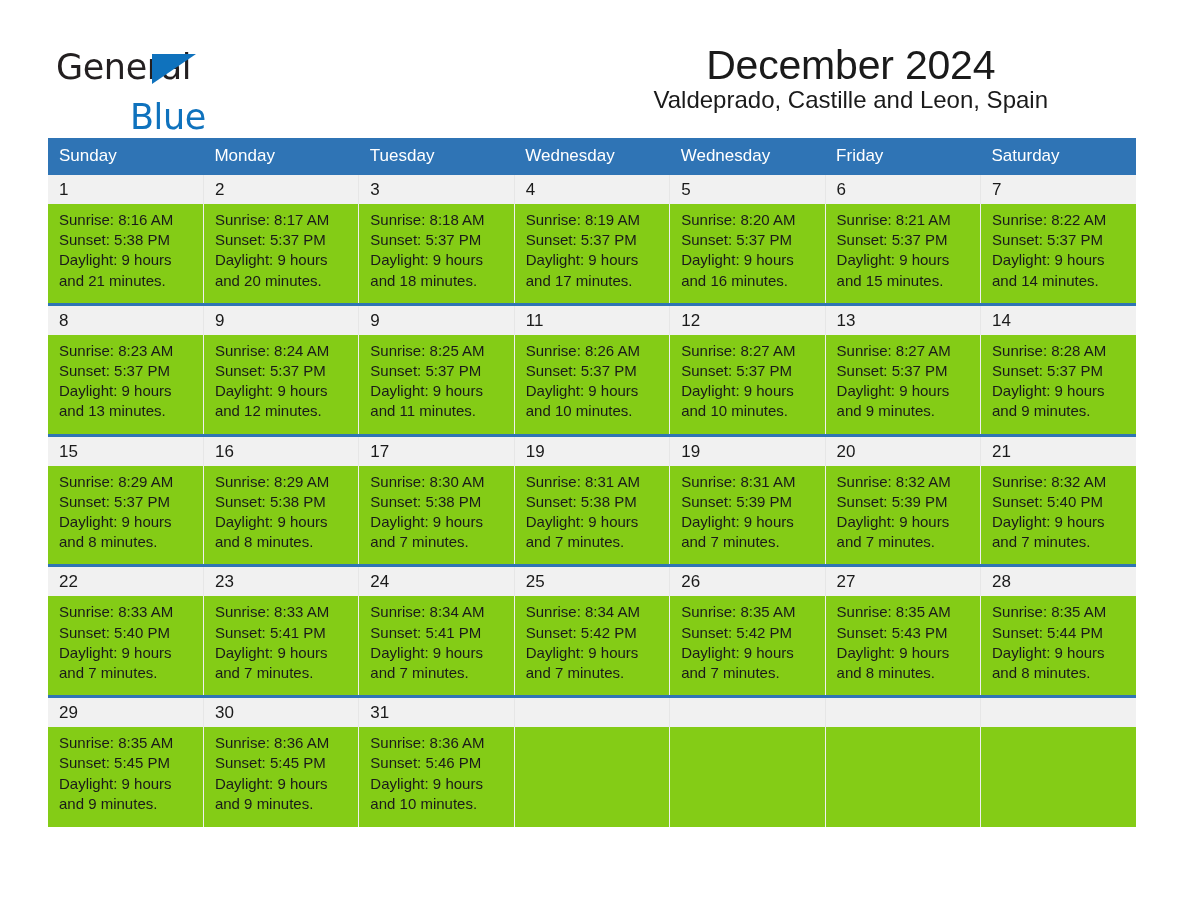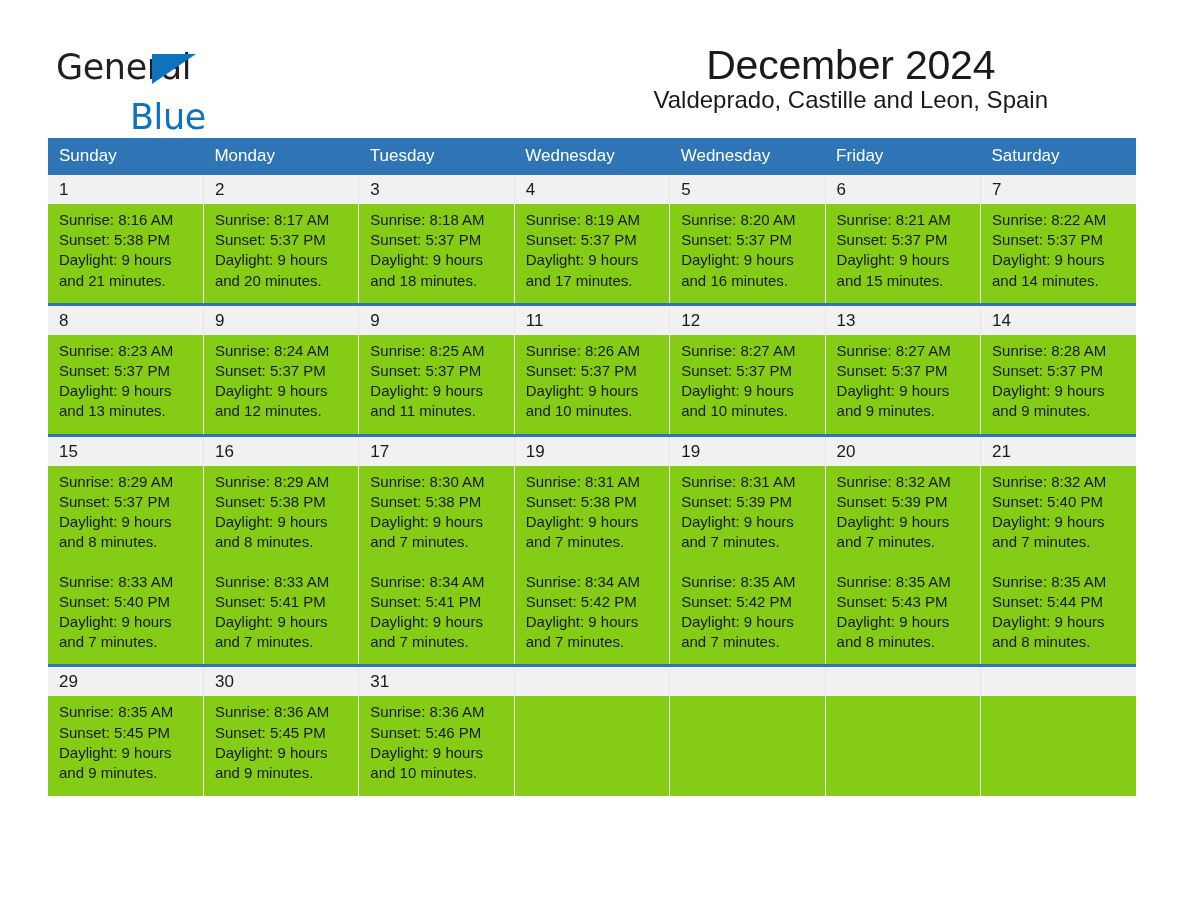--- a/index.html
+++ b/index.html
@@ -328,20 +328,29 @@
             <div class="info-line">and 7 minutes.</div>
           </td>
           <td>
             <div class="info-line">Sunrise: 8:32 AM</div>
             <div class="info-line">Sunset: 5:40 PM</div>
             <div class="info-line">Daylight: 9 hours</div>
             <div class="info-line">and 7 minutes.</div>
           </td>
         </tr>
 
+        <tr class="daynum-row wk-sep">
+          <td>22</td>
+          <td>23</td>
+          <td>24</td>
+          <td>25</td>
+          <td>26</td>
+          <td>27</td>
+          <td>28</td>
+        </tr>
         <tr class="info-row">
           <td>
             <div class="info-line">Sunrise: 8:33 AM</div>
             <div class="info-line">Sunset: 5:40 PM</div>
             <div class="info-line">Daylight: 9 hours</div>
             <div class="info-line">and 7 minutes.</div>
           </td>
           <td>
             <div class="info-line">Sunrise: 8:33 AM</div>
             <div class="info-line">Sunset: 5:41 PM</div>

